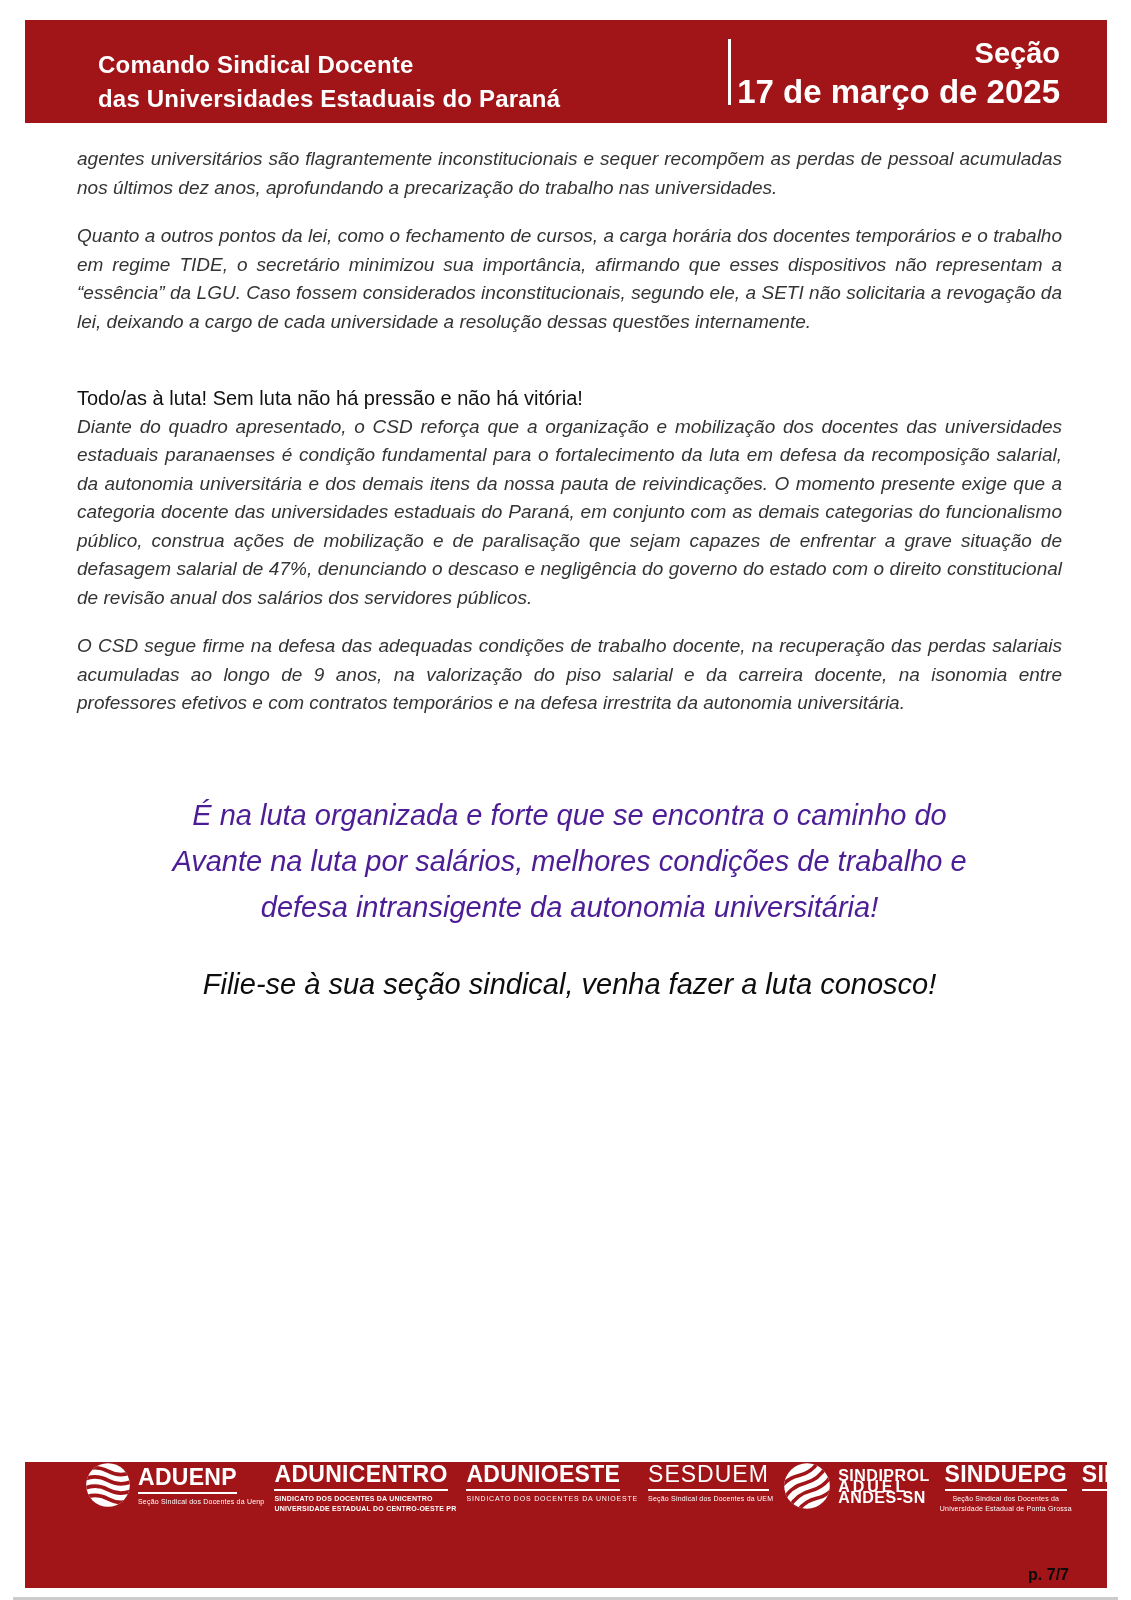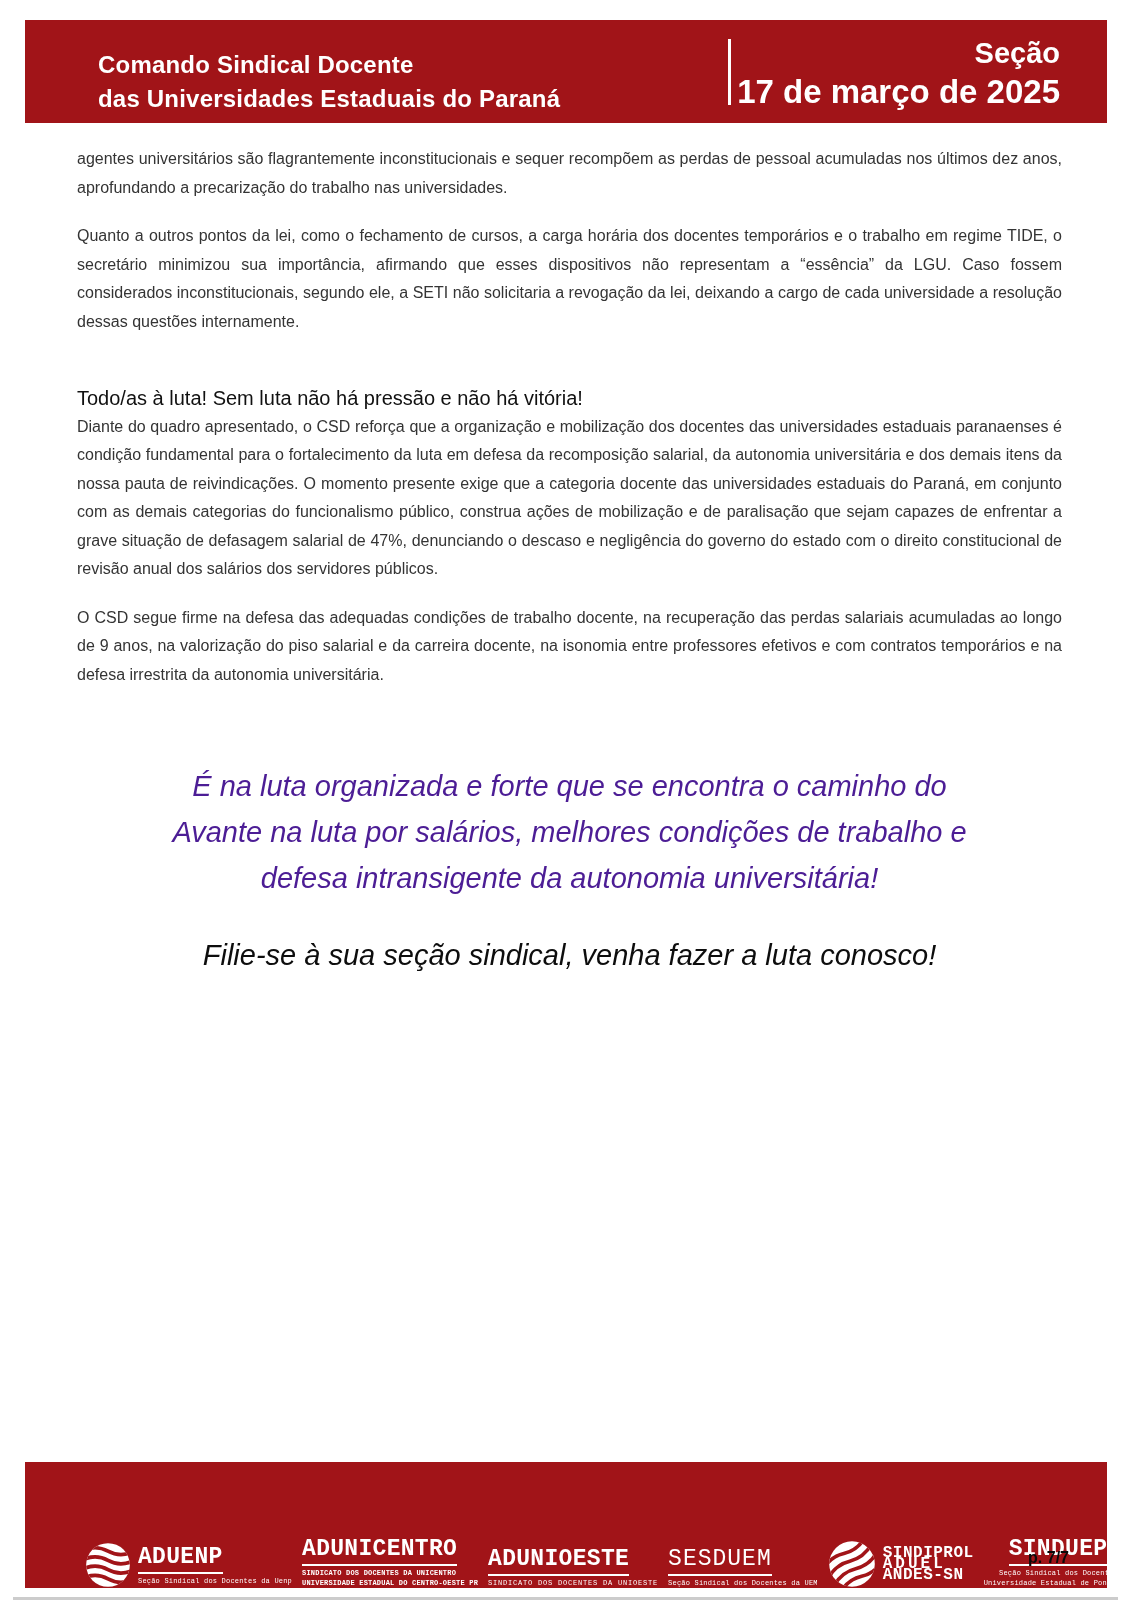--- a/index.html
+++ b/index.html
@@ -43,24 +43,25 @@
   }
   .header-region { font-size: 29px; line-height: 38px; }
   .header-date { font-size: 33px; line-height: 40px; }
   
   .content {
     position: absolute;
     top: 123px; left: 64px; right: 56px;
     color: #343434;
   }
   .para {
-    font-size: 16px;
+    font-size: 19px;
     line-height: 28.5px;
     text-align: justify;
     margin-top: 20px;
+    font-style: italic;
   }
   .para:first-child { margin-top: 22px; }
   .section-heading {
     font-size: 20px;
     line-height: 28.5px;
     font-weight: normal;
     color: #111111;
     margin-top: 48px;
   }
   .para.after-heading { margin-top: 0; }
@@ -87,24 +88,23 @@
     left: 12px; right: 11px;
     top: 1462px;
     height: 126px;
     background: #A11418;
     color: #ffffff;
   }
   .logo-row {
     position: absolute;
     left: 60px; right: 45px; top: 0; bottom: 0;
     display: flex;
-    align-items: flex-end;
+    align-items: flex-start;
     justify-content: space-between;
     gap: 10px;
-    font-family: Liberation Mono, monospace;
   }
   .logo { display: flex; align-items: center; gap: 7px; }
   .logo-text { display: flex; flex-direction: column; align-items: flex-start; }
   .logo-text.center { align-items: center; }
   .logo-name {
     font-weight: bold;
     font-size: 23px;
     line-height: 24px;
     letter-spacing: 0.3px;
     white-space: nowrap;
@@ -117,21 +117,21 @@
     line-height: 9px;
     margin-top: 3px;
     white-space: nowrap;
     letter-spacing: 0.2px;
   }
   .logo-sub.caps { font-weight: bold; }
   .stack { display: flex; flex-direction: column; line-height: 11px; }
   .stack-line { font-weight: bold; font-size: 16px; white-space: nowrap; letter-spacing: 0.5px; }
   .page-number {
     position: absolute;
-    right: 38px; bottom: 21px;
+    right: 38px; bottom: 4px;
     color: #0a0a0a;
     font-weight: bold;
     font-size: 16px;
   }
   .bottom-edge {
     position: absolute;
     left: 0; right: 0; bottom: 0;
     height: 3px;
     background: #cccccc;
   }

